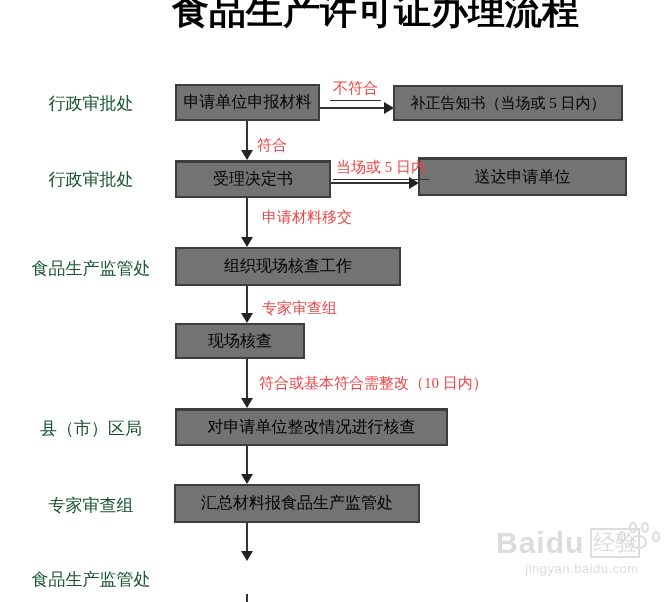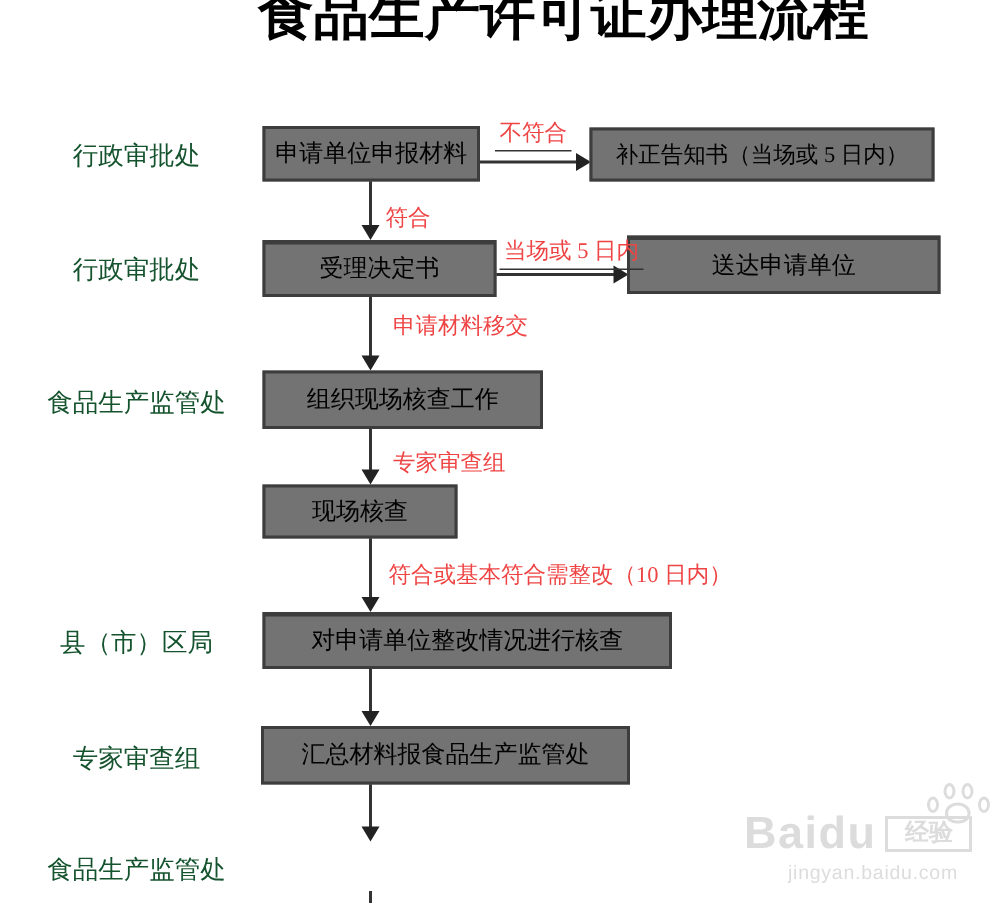--- a/index.html
+++ b/index.html
@@ -23,21 +23,21 @@
 
   .fbox{
     position:absolute;background:#737373;border:2px solid #3d3d3d;
     display:flex;align-items:center;justify-content:center;
     font-size:16px;white-space:nowrap;z-index:2;box-sizing:border-box;
   }
   #box0{left:175px;top:84px;width:145px;height:37px;}
   #box1{left:393px;top:85px;width:230px;height:36px;font-size:15px;}
   #box2{left:175px;top:160px;width:156px;height:38px;border-top-width:3px;}
   #box3{left:418px;top:157px;width:209px;height:39px;border-top-width:3px;}
-  #box4{left:175px;top:247px;width:187px;height:39px;}
+  #box4{left:175px;top:247px;width:226px;height:39px;}
   #box5{left:175px;top:323px;width:130px;height:36px;}
   #box6{left:175px;top:408px;width:273px;height:38px;border-top-width:3px;}
   #box7{left:174px;top:484px;width:246px;height:39px;}
   #box8{left:176px;top:561px;width:446px;height:33px;font-size:15.5px;}
 
   .vline{position:absolute;left:246px;width:2px;background:#333;z-index:1;}
   #va0{top:120px;height:31px}
   #va1{top:197px;height:41px}
   #va2{top:285px;height:29px}
   #va3{top:358px;height:41px}
@@ -70,24 +70,24 @@
   #lbl-conform{left:257px;top:136px;}
   #lbl-onsite{left:313px;top:158px;margin-left:20px;}
   #lbl-transfer{left:262px;top:208px;}
   #lbl-expert{left:262px;top:299px;}
   #lbl-rectify{left:259px;top:374px;}
 
   .watermark{
     position:absolute;left:496px;top:524px;width:172px;z-index:6;
     color:#d9d9d9;opacity:.9;font-family:"Liberation Sans","DejaVu Sans",sans-serif;
   }
-  .wm-row{display:flex;align-items:center;margin-top:17px;}
+  .wm-row{display:flex;align-items:center;margin-top:4px;}
   .wm-baidu{font-size:30px;font-weight:bold;letter-spacing:1px;line-height:1;}
-  .wm-badge{font-size:16px;font-weight:bold;border:2px solid #d9d9d9;
-    padding:0 11px;margin-left:6px;line-height:1.2;}
+  .wm-badge{font-size:22px;font-weight:normal;border:2px solid #d9d9d9;
+    padding:0 1px;margin-left:6px;line-height:1.2;}
   .wm-url{font-size:13px;margin-top:3px;letter-spacing:.5px;text-align:center;}
   .paw{position:absolute;right:6px;top:-2px;width:44px;height:28px;}
   .paw span{position:absolute;border:2px solid #d9d9d9;border-radius:50%;box-sizing:border-box;}
   .paw .t1{left:0;top:9px;width:8px;height:11px;}
   .paw .t2{left:11px;top:0;width:8px;height:11px;}
   .paw .t3{left:23px;top:0;width:8px;height:11px;}
   .paw .t4{left:34px;top:9px;width:8px;height:11px;}
   .paw .pad{left:12px;top:13px;width:17px;height:14px;border-radius:50% 50% 46% 46%;}
 </style>
 </head>

